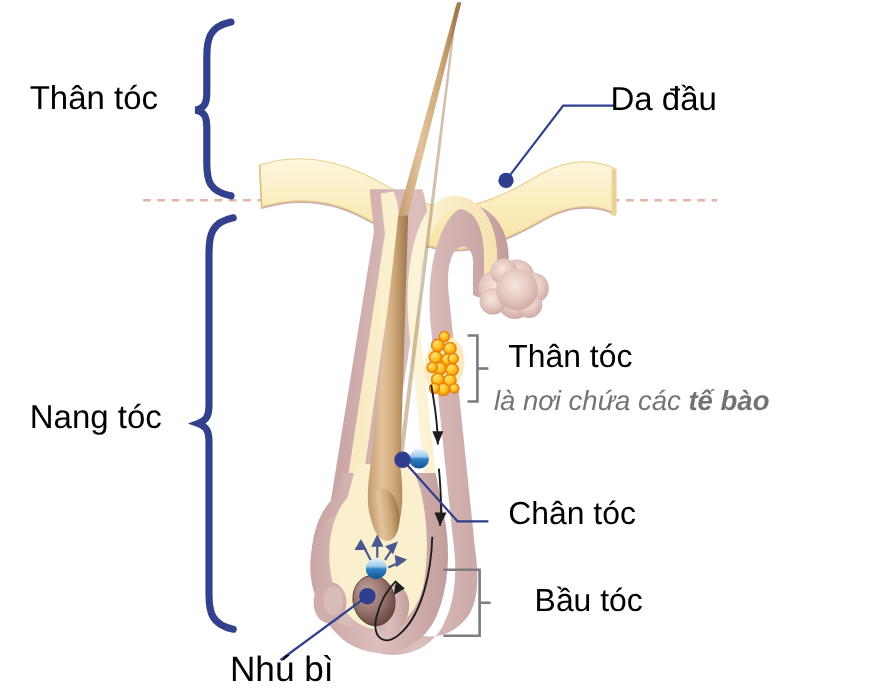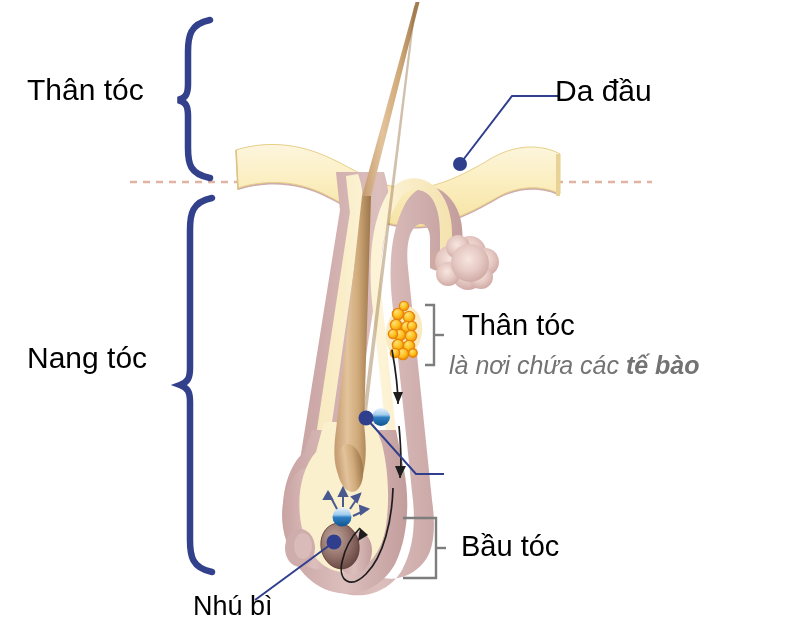--- a/index.html
+++ b/index.html
@@ -32,48 +32,48 @@
     line-height: 1.05;
     margin-left: 13px;
   }
   #label-than-toc {
     left: 14px;
     top: 74px;
     font-size: 30px;
   }
   #label-nang-toc {
     left: 14px;
-    top: 342px;
+    top: 364px;
     font-size: 30px;
     text-align: center;
   }
   #label-da-dau {
     left: 542px;
     top: 75px;
     font-size: 30px;
   }
   #label-phinh-toc {
     left: 449px;
     top: 310px;
     font-size: 29px;
   }
   #label-chan-toc {
     left: 449px;
     top: 452px;
     font-size: 29px;
   }
   #label-bau-toc {
-    left: 448px;
+    left: 473px;
     top: 531px;
     font-size: 29px;
   }
   #label-nhu-bi {
-    left: 180px;
+    left: 196px;
     top: 592px;
-    font-size: 27px;
+    font-size: 32px;
   }
   #desc-block {
     position: absolute;
     left: 449px;
     top: 349px;
     width: 300px;
     color: #737373;
     font-family: "Liberation Sans", sans-serif;
     font-style: italic;
     font-size: 25px;
@@ -401,20 +401,21 @@
   </svg>
 
   <div class="lbl" id="label-than-toc">Thân tóc</div>
 
   <div class="lbl" id="label-nang-toc">Nang tóc</div>
 
   <div class="lbl" id="label-da-dau">Da đầu</div>
 
   <div class="lbl" id="label-phinh-toc">Thân tóc</div>
 
+  <div class="lbl" id="label-chan-toc">Chân tóc</div>
 
   <div class="lbl" id="label-bau-toc">Bầu tóc</div>
 
   <div class="lbl" id="label-nhu-bi">Nhú bì</div>
 
   <div id="desc-block">
     <span class="desc-line"><span>là nơi chứa các </span><b>tế bào</b></span>
   </div>
 
 </div>

